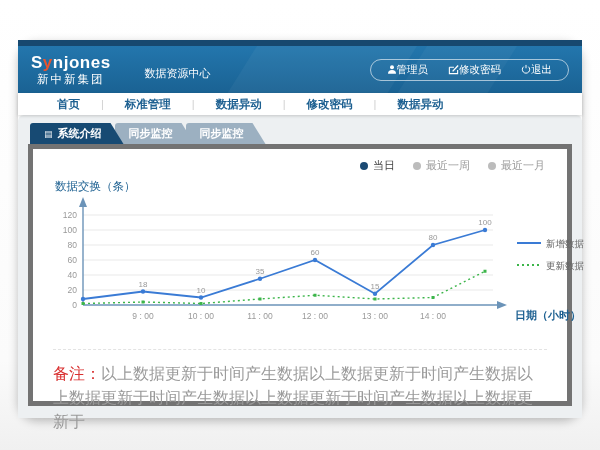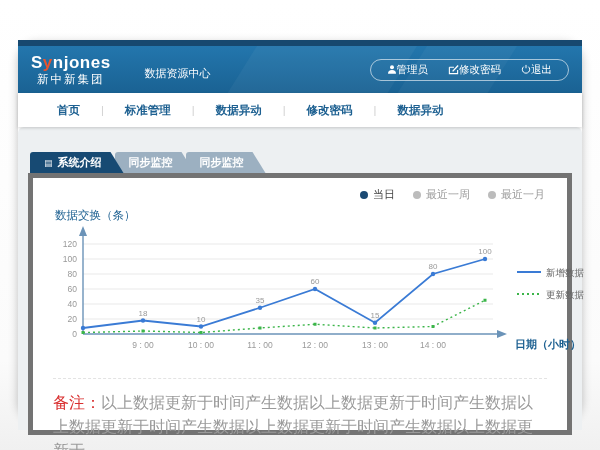--- a/index.html
+++ b/index.html
@@ -23,27 +23,27 @@
   .logo-accent { color:#e8542e; }
   .logo-sub { font-size:11.5px; font-weight:normal; color:#fff; letter-spacing:2px; }
   .app-title { color:#fff; font-size:11px; margin-left:34px; margin-top:8px; position:relative; z-index:1; }
   .user-pill { margin-left:auto; display:flex; align-items:center;
     border:1px solid rgba(255,255,255,.6); border-radius:12px; padding:3px 6px;
     font-size:10.5px; color:#fff; position:relative; z-index:1; }
   .user-item { display:flex; align-items:center; padding:0 10px; cursor:pointer; white-space:nowrap; }
   .user-item svg { display:block; }
 
   
-  .nav { height:34px; background:#fff; display:flex; align-items:center;
+  .nav { height:22px; background:#fff; display:flex; align-items:center;
     padding-left:18px; box-shadow:0 1px 3px rgba(0,0,0,.18); position:relative; z-index:2; }
   .nav-item { font-size:11.5px; font-weight:bold; color:#1d6091; padding:0 21px; cursor:pointer; }
   .nav-sep { color:#d0d0d0; font-size:11px; }
 
   
-  .content { height:303px; background:#edf0f2; padding-top:23px; border-radius:6px 6px 0 0; }
+  .content { height:303px; background:#edf0f2; padding-top:6px; border-radius:6px 6px 0 0; }
   .tabs { display:flex; padding-left:12px; height:23px; align-items:flex-end; position:relative; }
   .tab { position:relative; height:21px; line-height:21px; padding:0 22px 0 14px;
     color:#fff; font-size:11px; font-weight:bold; margin-right:-9px; cursor:pointer; }
   .tab::before { content:''; position:absolute; inset:0; background:#9cb0c1;
     clip-path:polygon(0 0,calc(100% - 13px) 0,100% 100%,0 100%); border-radius:3px 0 0 0; z-index:-1; }
   .tab.t1 { z-index:3; } .tab.t2 { z-index:2; } .tab.t3 { z-index:1; }
   .tab.active::before { background:#174a73; }
   .tab-icon { font-size:9px; margin-right:5px; opacity:.9; }
 
   .panel { margin:0 10px; background:#fff; border:5px solid #737373; height:262px; position:relative; }

